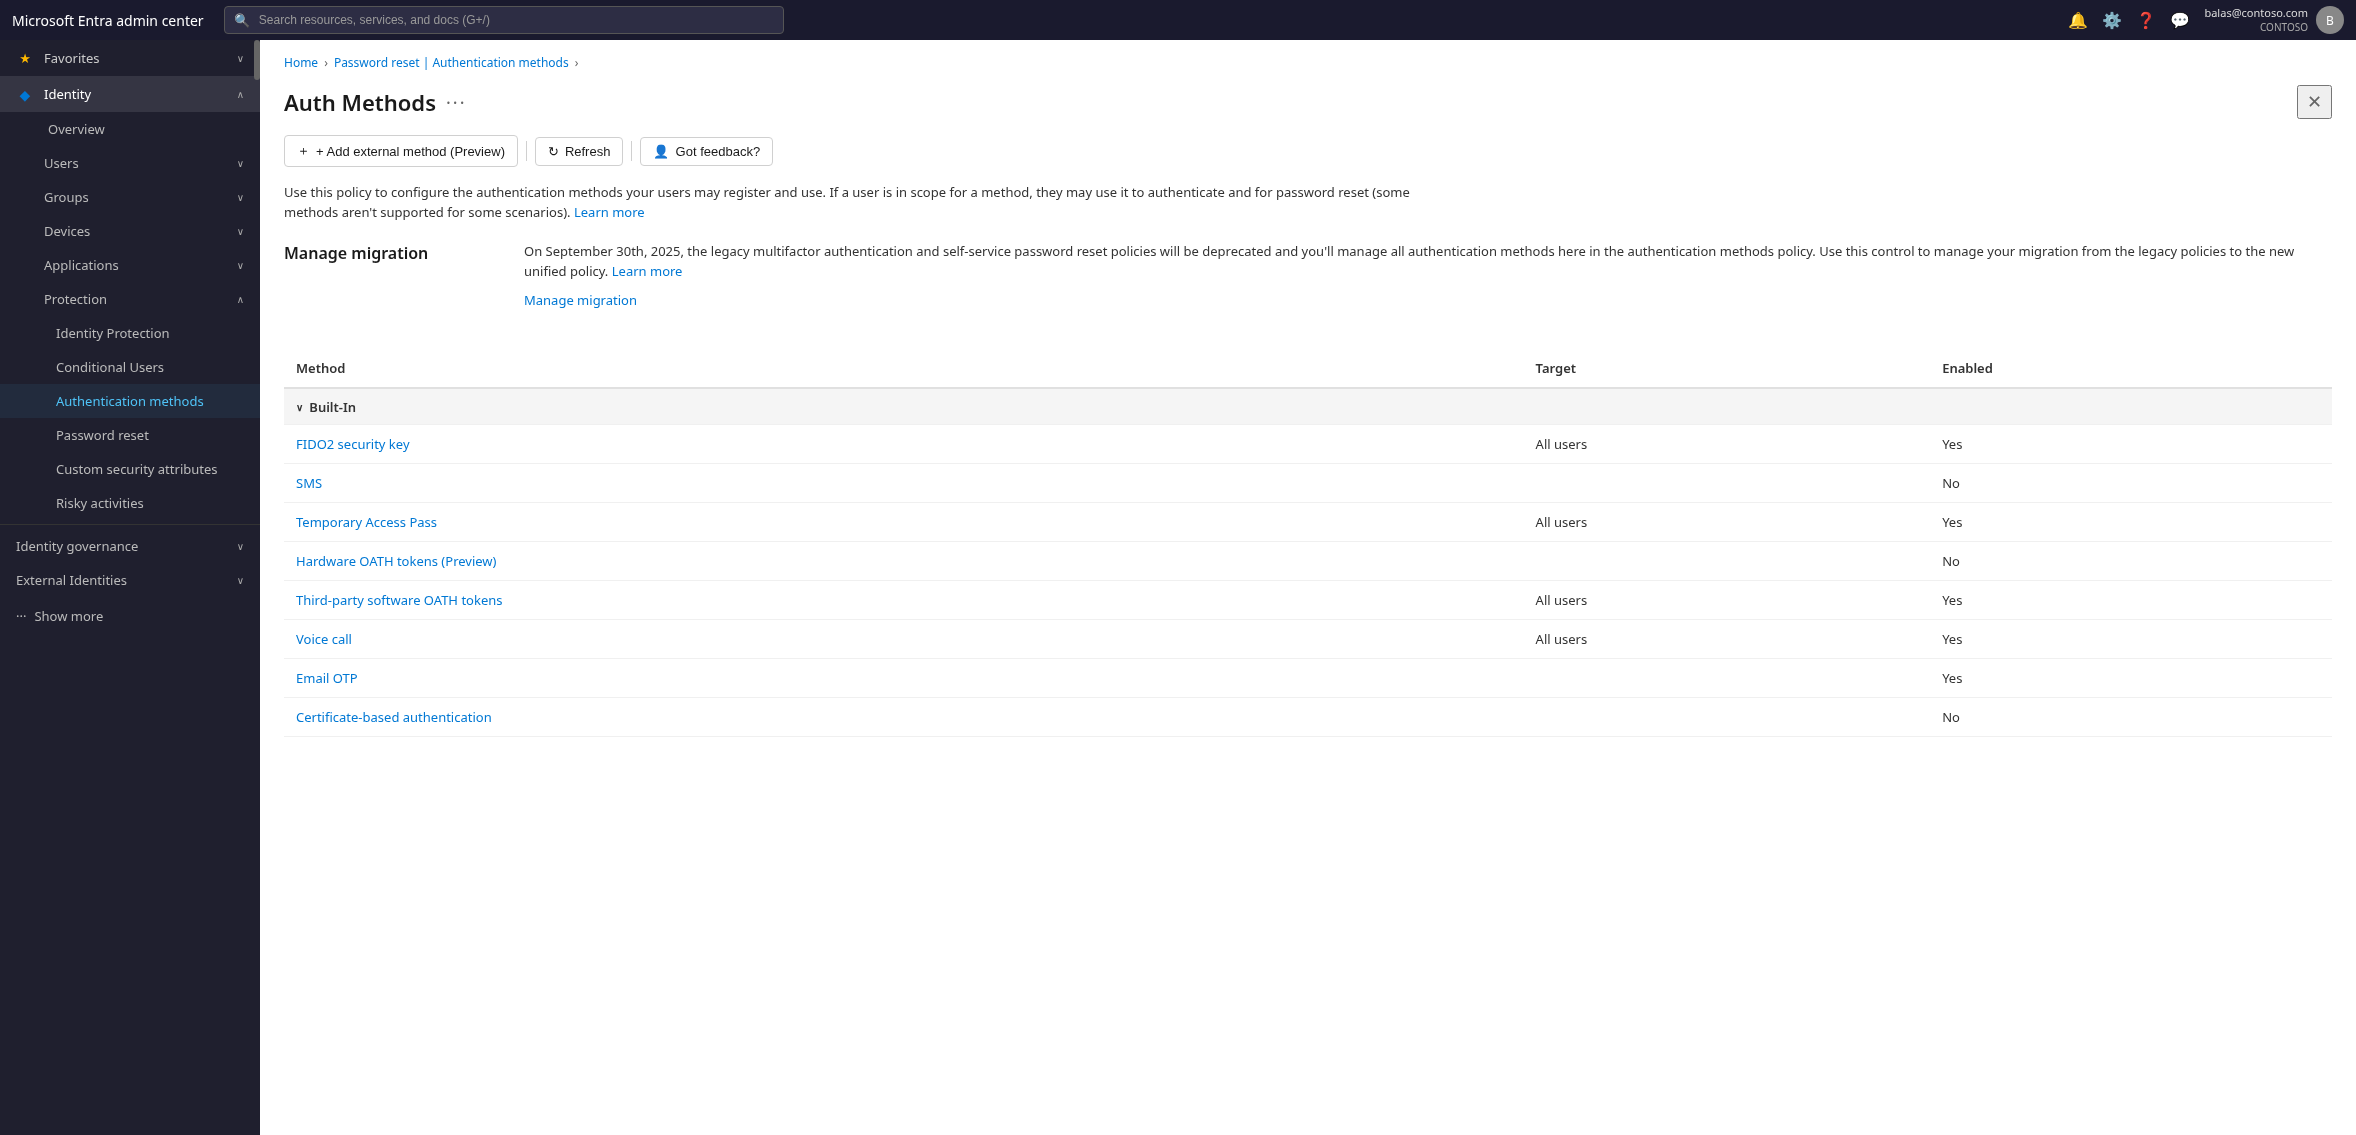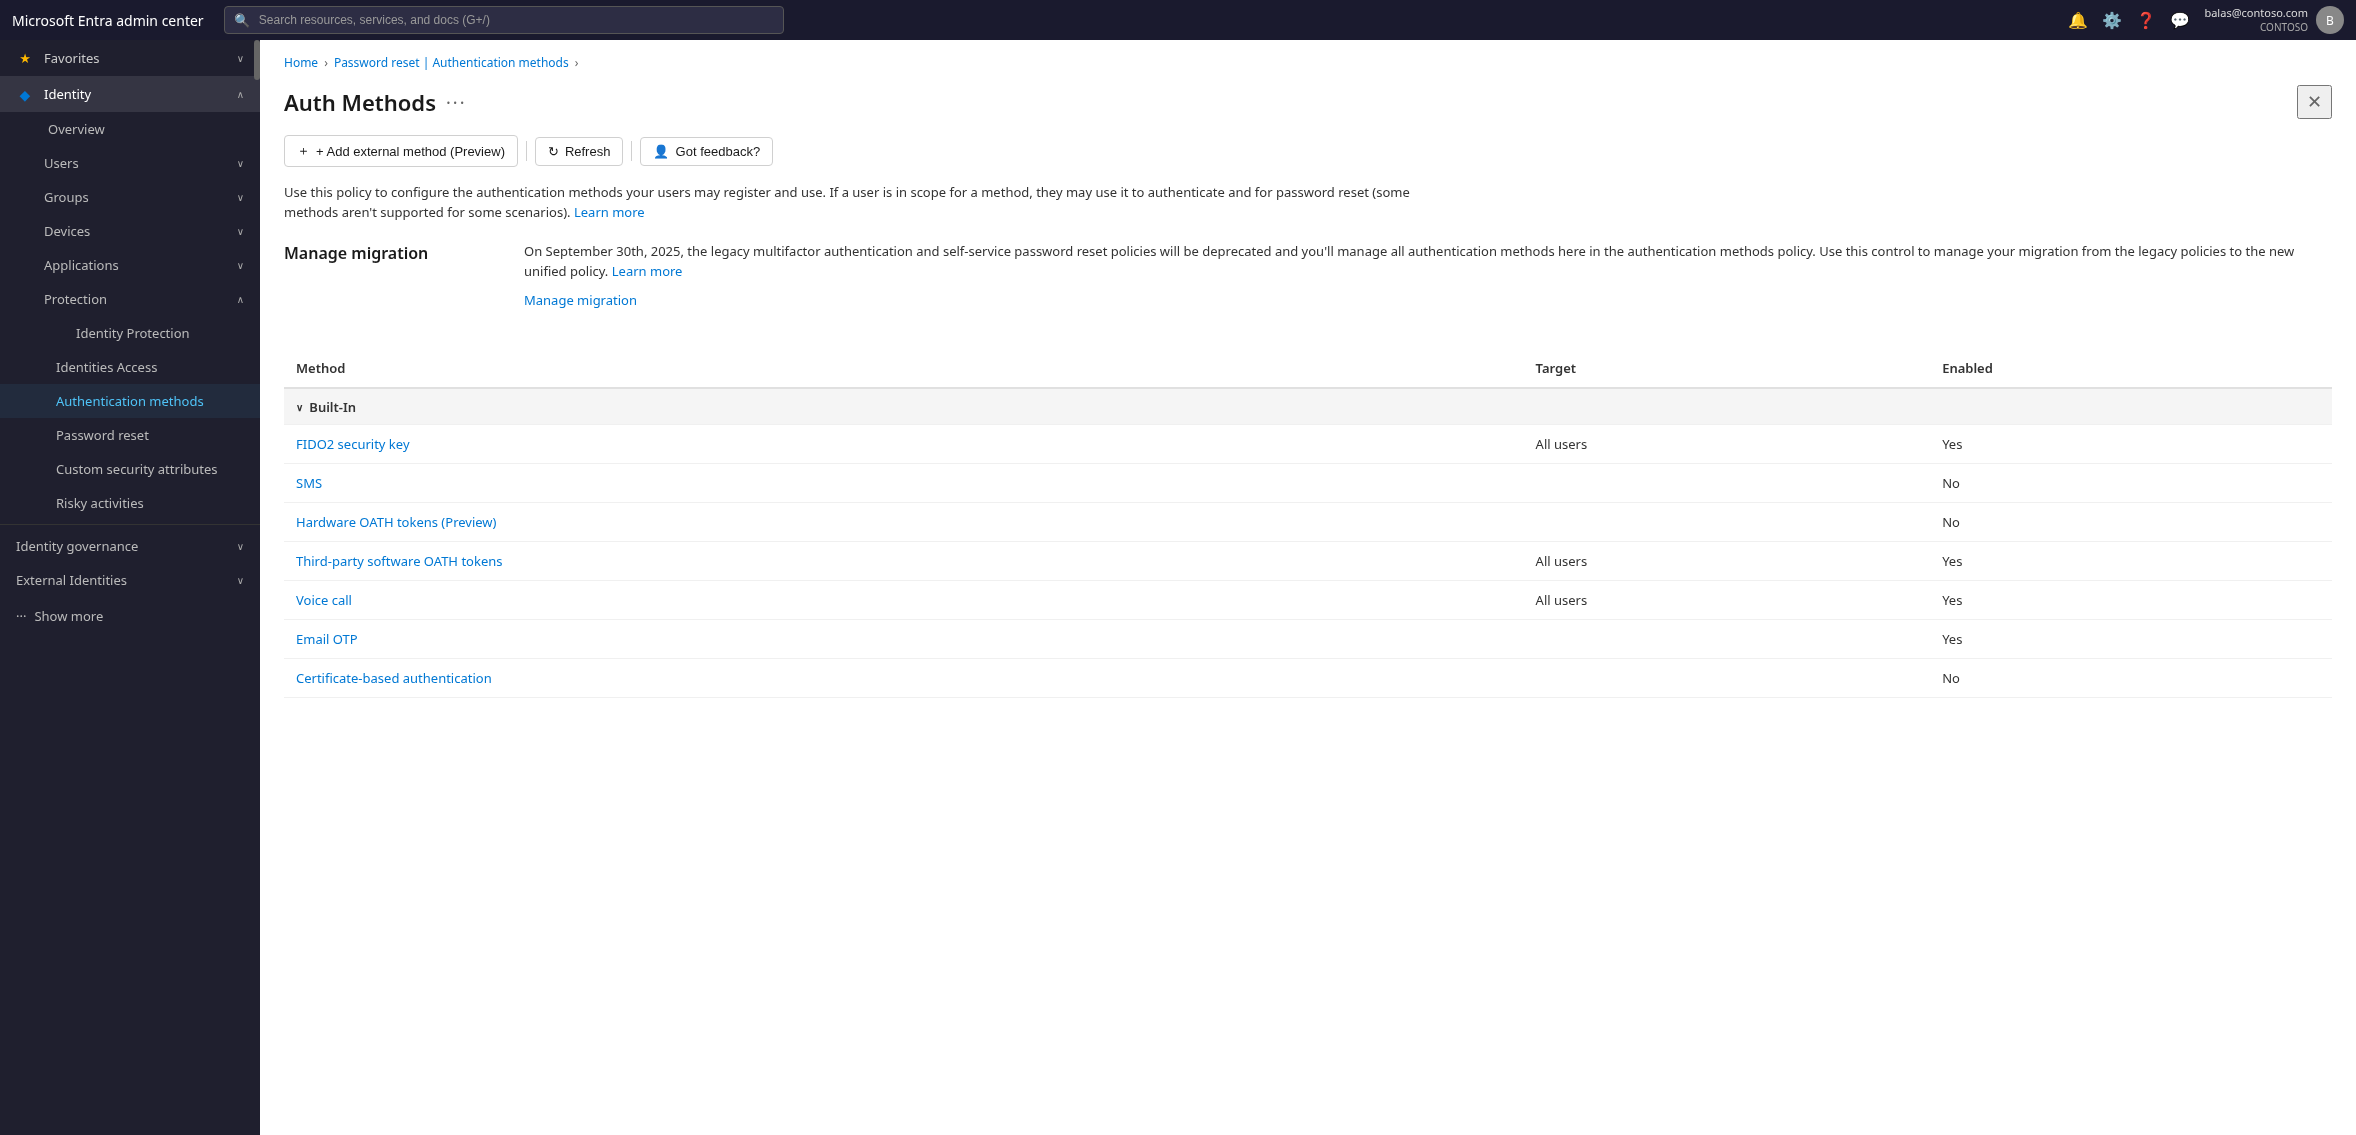--- a/index.html
+++ b/index.html
@@ -386,25 +386,25 @@
     <div class="sidebar-sub-item" style="display:flex;align-items:center;justify-content:space-between;">
       <span>Applications</span>
       <span style="font-size:10px;color:#aaa;">∨</span>
     </div>
 
     <div class="sidebar-sub-item" style="display:flex;align-items:center;justify-content:space-between;">
       <span>Protection</span>
       <span style="font-size:10px;color:#aaa;">∧</span>
     </div>
 
-    <div class="sidebar-sub-item" style="padding-left:76px;">
+    <div class="sidebar-sub-item" style="padding-left:56px;">
       <span>Identity Protection</span>
     </div>
     <div class="sidebar-sub-item" style="padding-left:56px;">
-      <span>Identities Access</span>
+      <span>Conditional Users</span>
     </div>
     <div class="sidebar-sub-item active" style="padding-left:56px;">
       <span>Authentication methods</span>
     </div>
     <div class="sidebar-sub-item" style="padding-left:56px;">
       <span>Password reset</span>
     </div>
     <div class="sidebar-sub-item" style="padding-left:56px;">
       <span>Custom security attributes</span>
     </div>
@@ -502,20 +502,25 @@
       <td><a class="method-link">FIDO2 security key</a></td>
       <td>All users</td>
       <td>Yes</td>
     </tr>
             <tr>
       <td><a class="method-link">SMS</a></td>
       <td></td>
       <td>No</td>
     </tr>
             <tr>
+      <td><a class="method-link">Temporary Access Pass</a></td>
+      <td>All users</td>
+      <td>Yes</td>
+    </tr>
+            <tr>
       <td><a class="method-link">Hardware OATH tokens (Preview)</a></td>
       <td></td>
       <td>No</td>
     </tr>
             <tr>
       <td><a class="method-link">Third-party software OATH tokens</a></td>
       <td>All users</td>
       <td>Yes</td>
     </tr>
             <tr>

